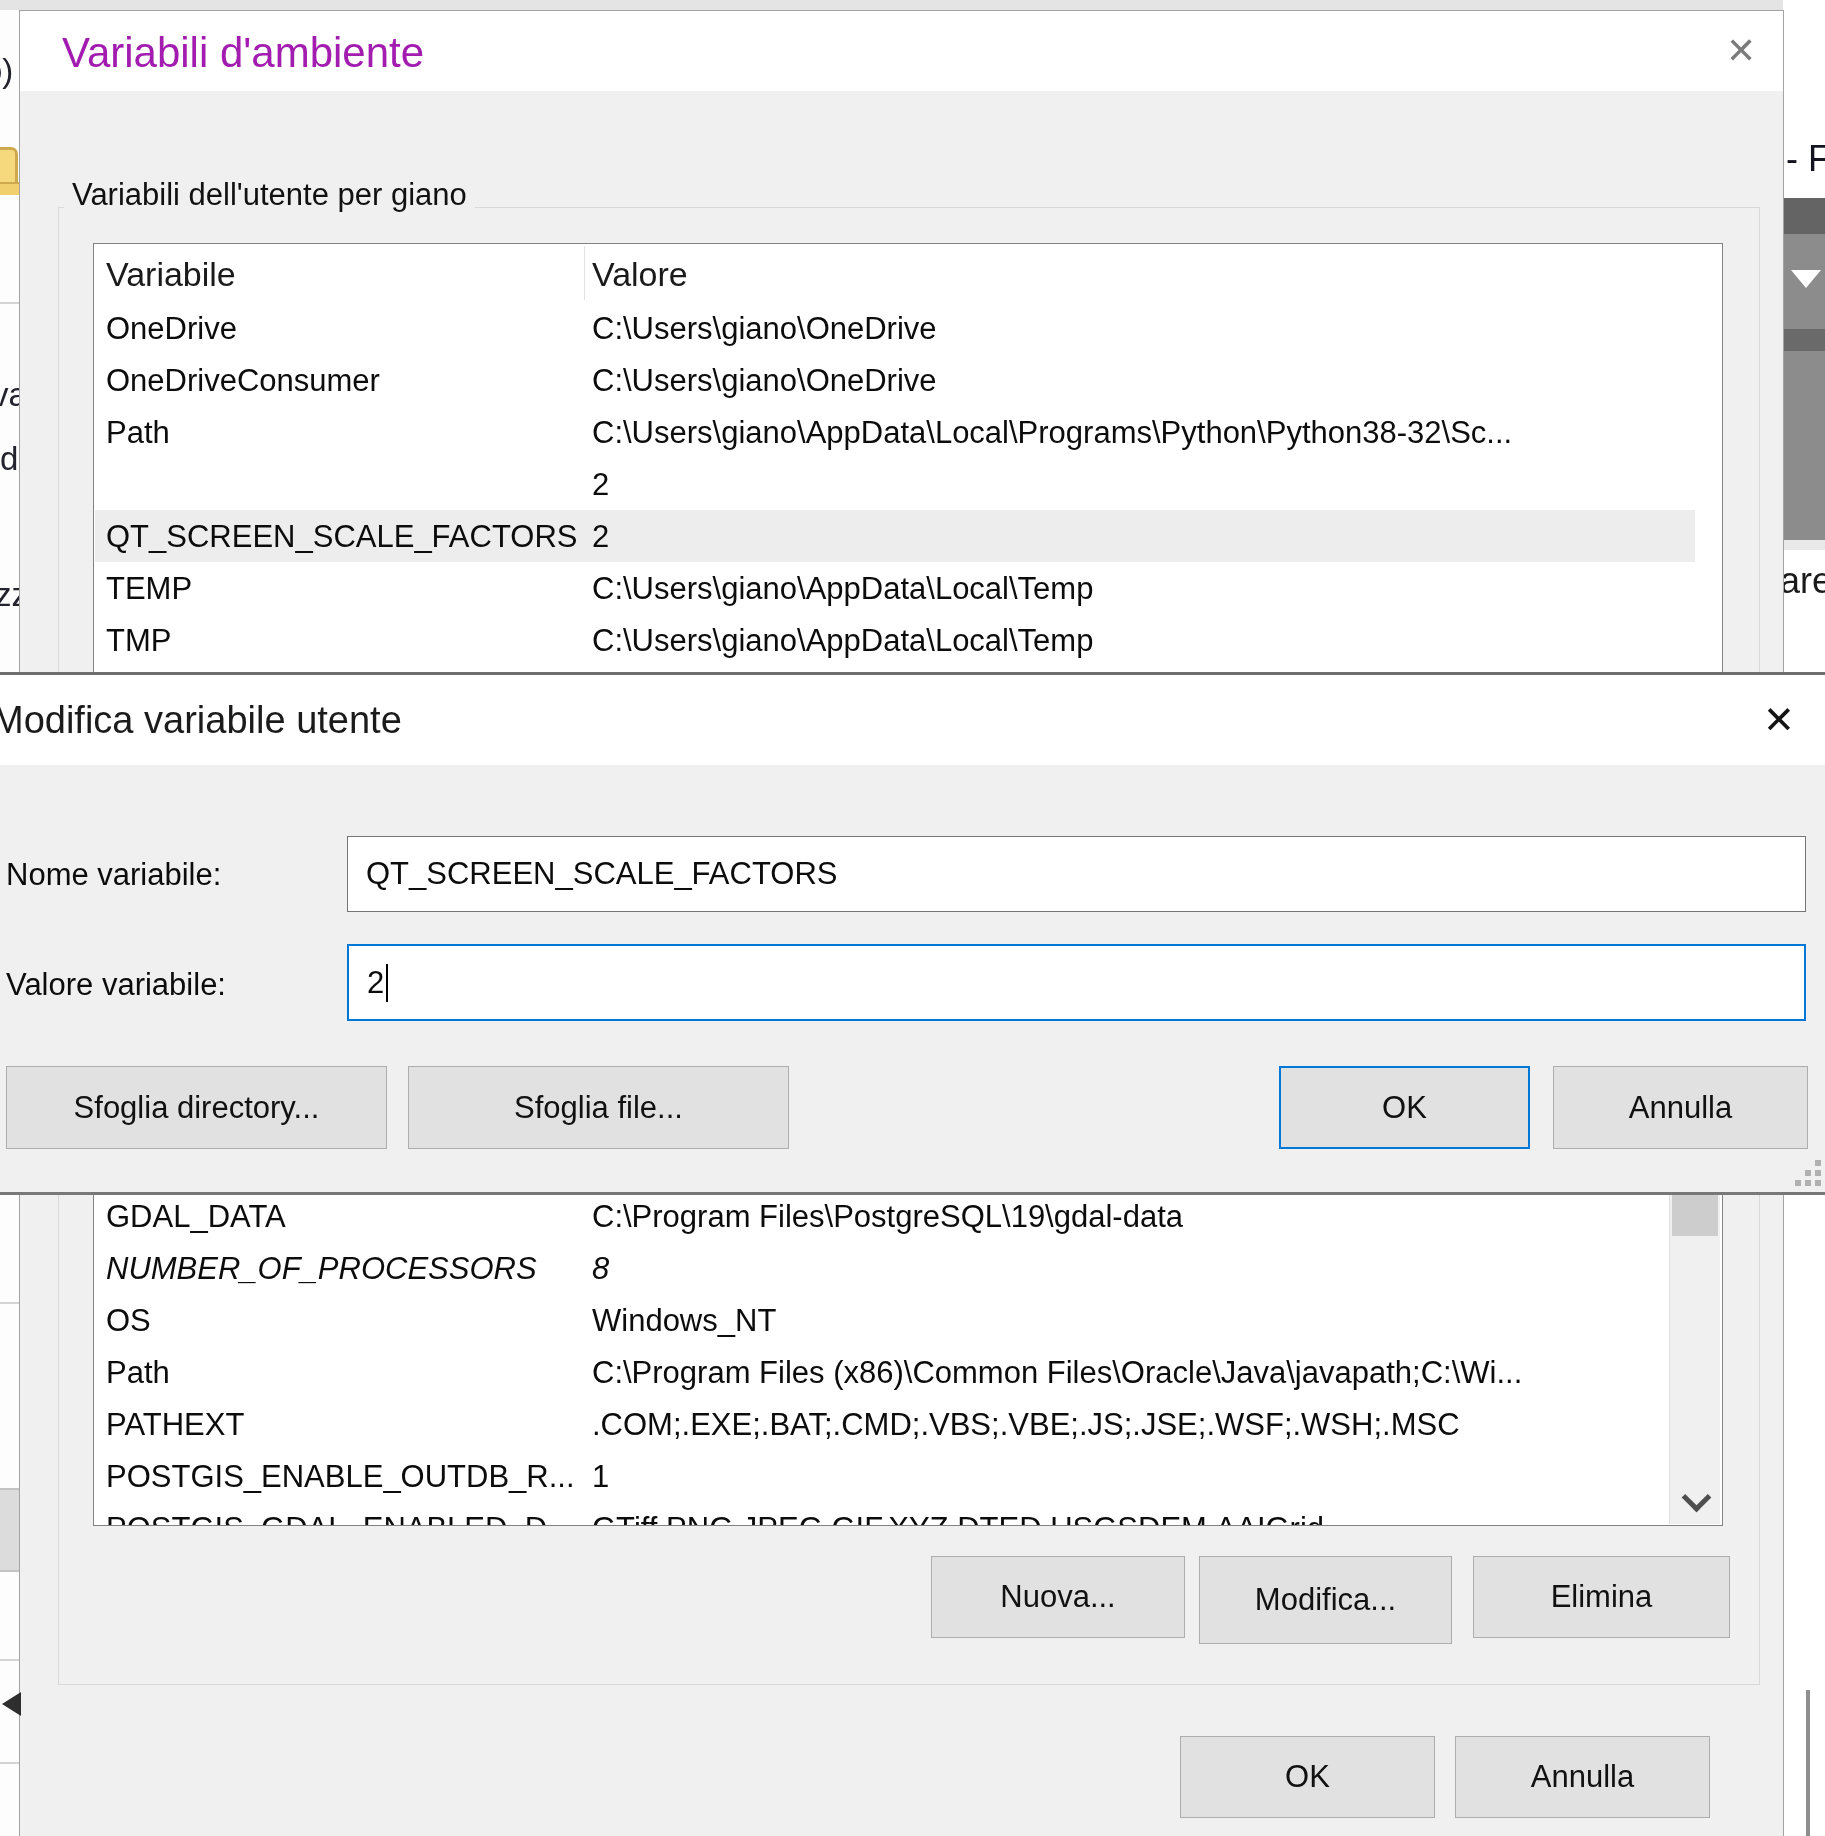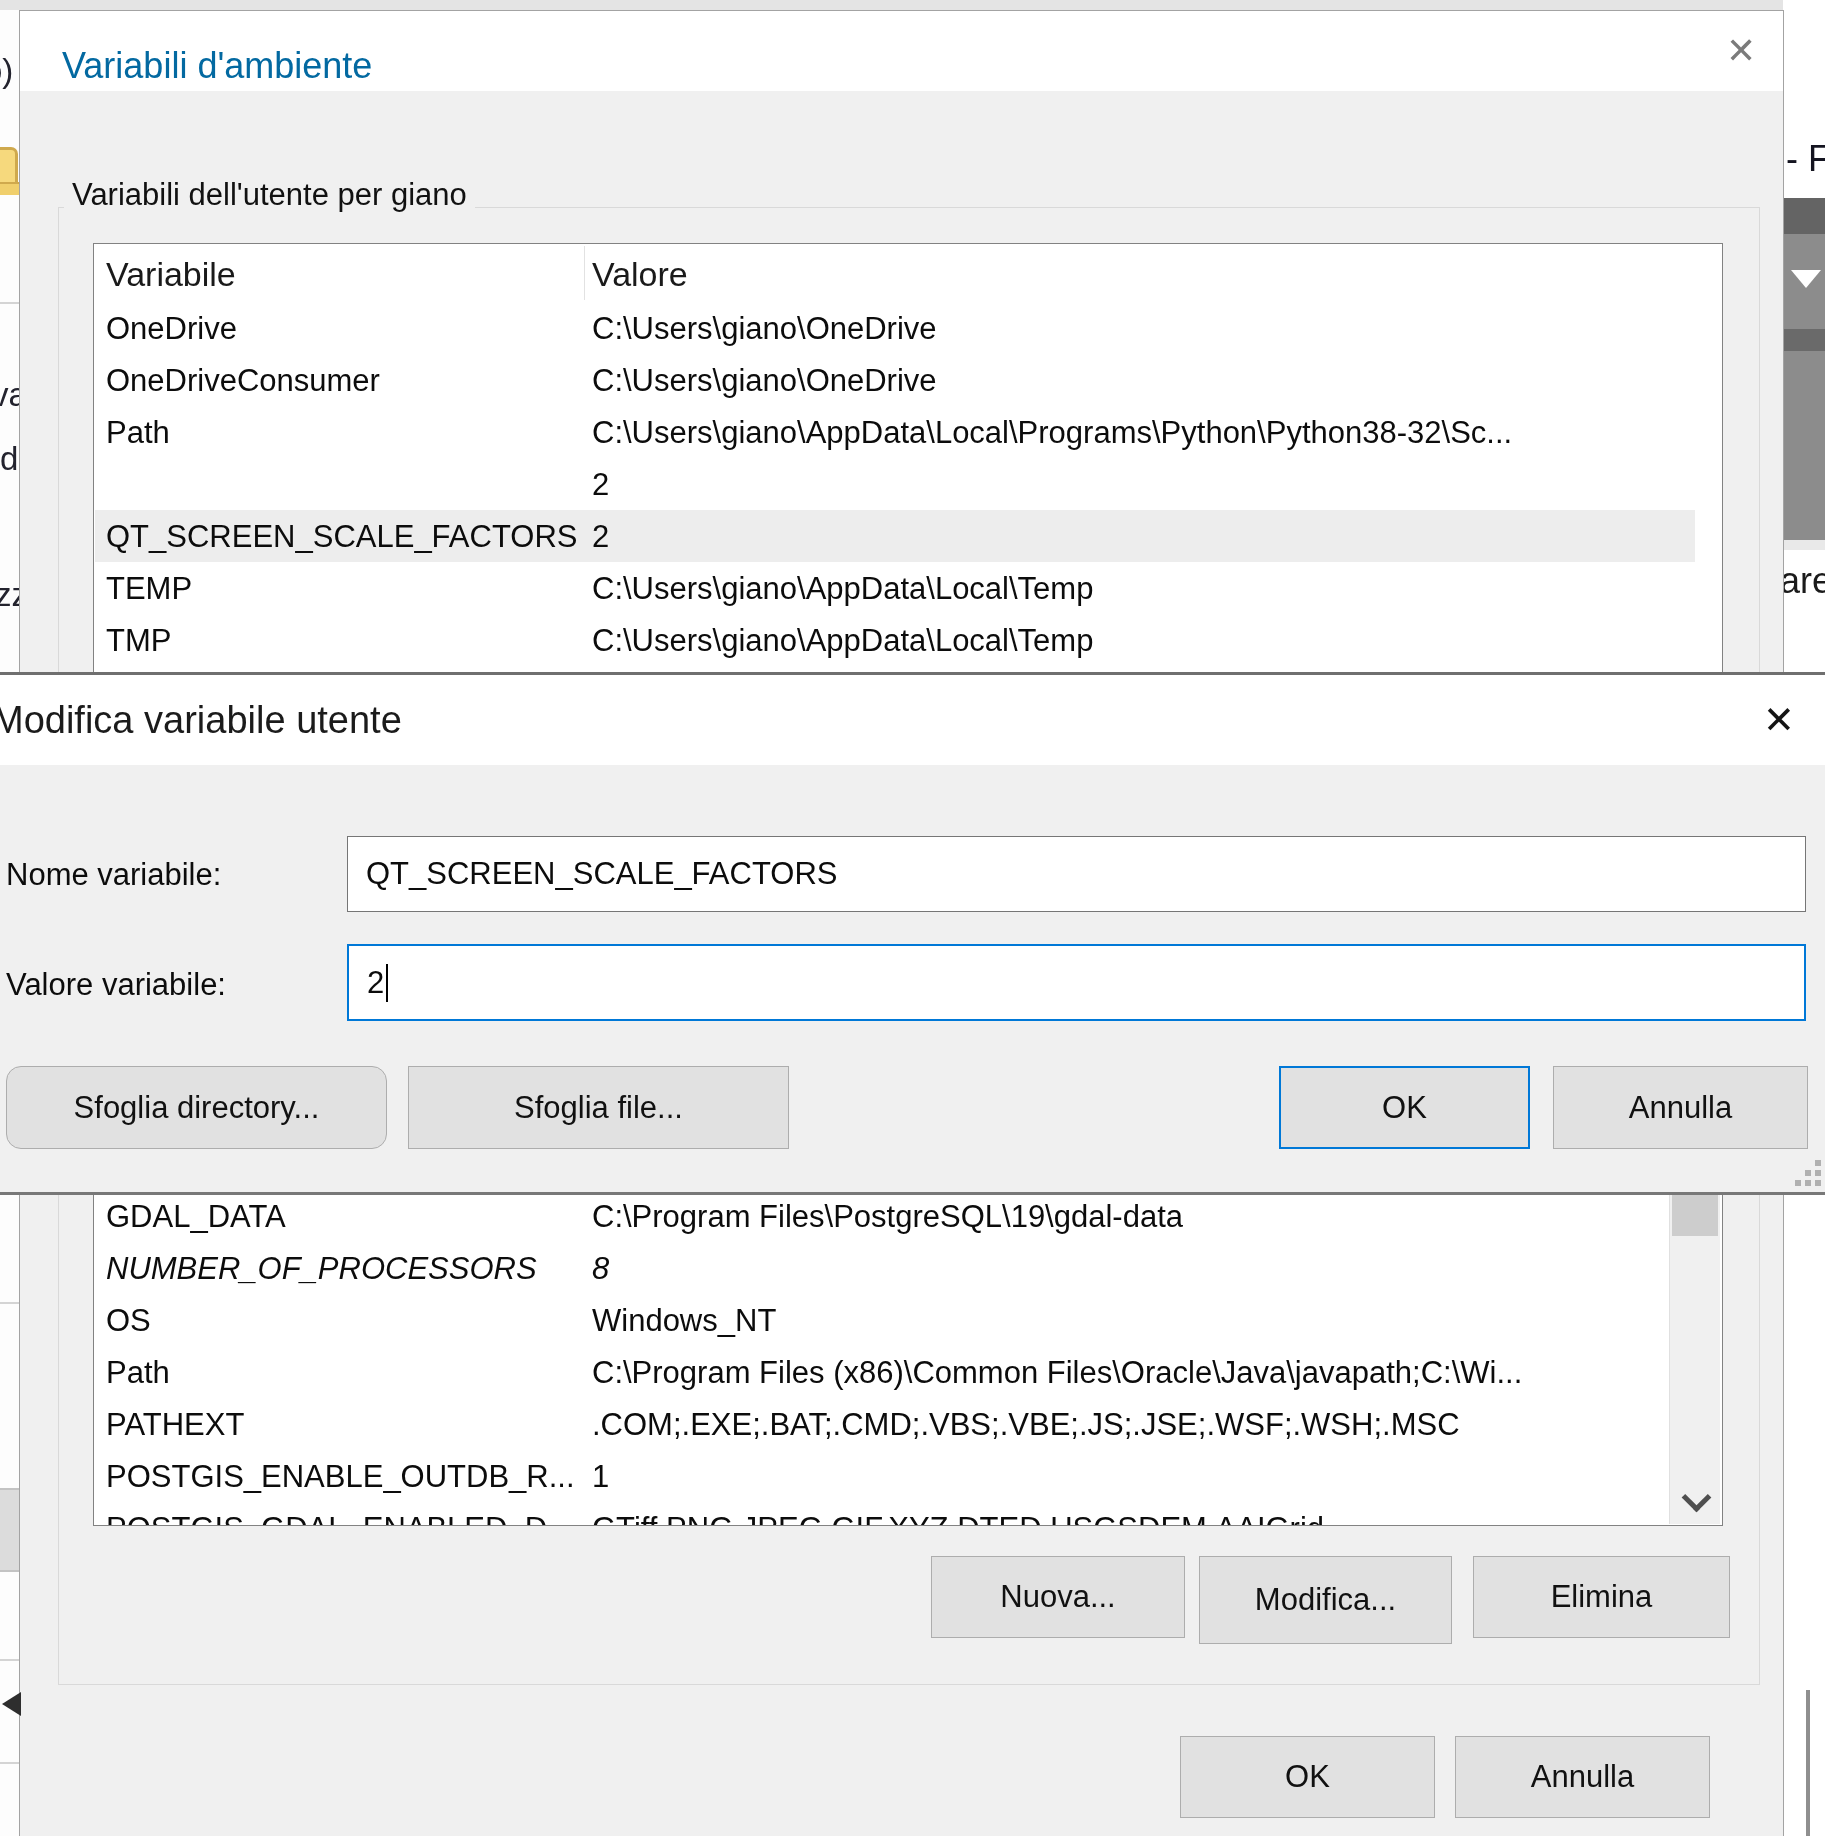--- a/index.html
+++ b/index.html
@@ -30,21 +30,21 @@
       border-left:15px solid transparent;border-right:15px solid transparent;
       border-top:18px solid #ffffff;}
   .light-strip{position:absolute;left:0;top:540px;width:42px;height:10px;background:#e9e9e9;}
   .are-frag{position:absolute;left:-3px;top:560px;font-size:36px;white-space:nowrap;}
   .edge-line{position:absolute;left:1806px;top:1690px;width:4px;height:146px;background:#8f8f8f;z-index:1;}
 
   
   .dlg1{left:19px;top:10px;width:1763px;height:1826px;background:#f0f0f0;
         border:1px solid #a3a3a3;border-bottom:none;z-index:10;}
   .dlg1-titlebar{position:absolute;left:0;top:0;width:100%;height:80px;background:#ffffff;}
-  .dlg1-title{position:absolute;left:42px;top:34px;font-size:36px;color:#0369a1;white-space:nowrap;}
+  .dlg1-title{position:absolute;left:42px;top:18px;font-size:42px;color:#a21caf;white-space:nowrap;}
   .close-x1{position:absolute;left:1695px;top:14px;width:52px;height:52px;
       font-size:36px;color:#7b7b7b;text-align:center;line-height:52px;cursor:pointer;}
   .groupbox{position:absolute;border:1px solid #d9d9d9;}
   .gb1{left:38px;top:196px;width:1700px;height:900px;}
   .gb2{left:38px;top:1100px;width:1700px;height:573px;border-top:none;}
   .gb-label{position:absolute;left:44px;top:166px;font-size:31px;color:#111;
       background:#f0f0f0;padding:0 8px;z-index:2;white-space:nowrap;}
 
   .envtable{position:absolute;background:#ffffff;border:1px solid #828282;overflow:hidden;}
   .tbl1{left:73px;top:232px;width:1628px;height:430px;}
@@ -83,21 +83,21 @@
       font-size:38px;color:#141414;text-align:center;line-height:54px;cursor:pointer;}
   .fldlabel{position:absolute;font-size:31px;color:#0c0c0c;white-space:nowrap;}
   .lbl-name{left:36px;top:182px;}
   .lbl-value{left:36px;top:292px;}
   .txtinput{position:absolute;left:377px;width:1459px;background:#ffffff;
       border:1px solid #767676;font-size:31px;color:#0c0c0c;
       display:flex;align-items:center;padding:0 0 0 18px;box-sizing:border-box;}
   .inp-name{top:161px;height:76px;}
   .inp-value{top:269px;height:77px;border:2px solid #0078d7;}
   .caret{display:inline-block;width:0;height:38px;border-left:2px solid #000;margin-left:2px;}
-  .btn-bdir{left:36px;top:391px;width:381px;height:83px;border-radius:15px;}
+  .btn-bdir{left:36px;top:391px;width:381px;height:83px;}
   .btn-bfile{left:438px;top:391px;width:381px;height:83px;}
   .btn-ok2{left:1309px;top:391px;width:251px;height:83px;}
   .btn-annulla2{left:1583px;top:391px;width:255px;height:83px;}
   .grip{position:absolute;right:4px;bottom:6px;width:30px;height:30px;}
   .grip i{position:absolute;width:6px;height:6px;background:#b0b0b0;}
 </style>
 </head>
 <body>
 
 <div id="stage">

